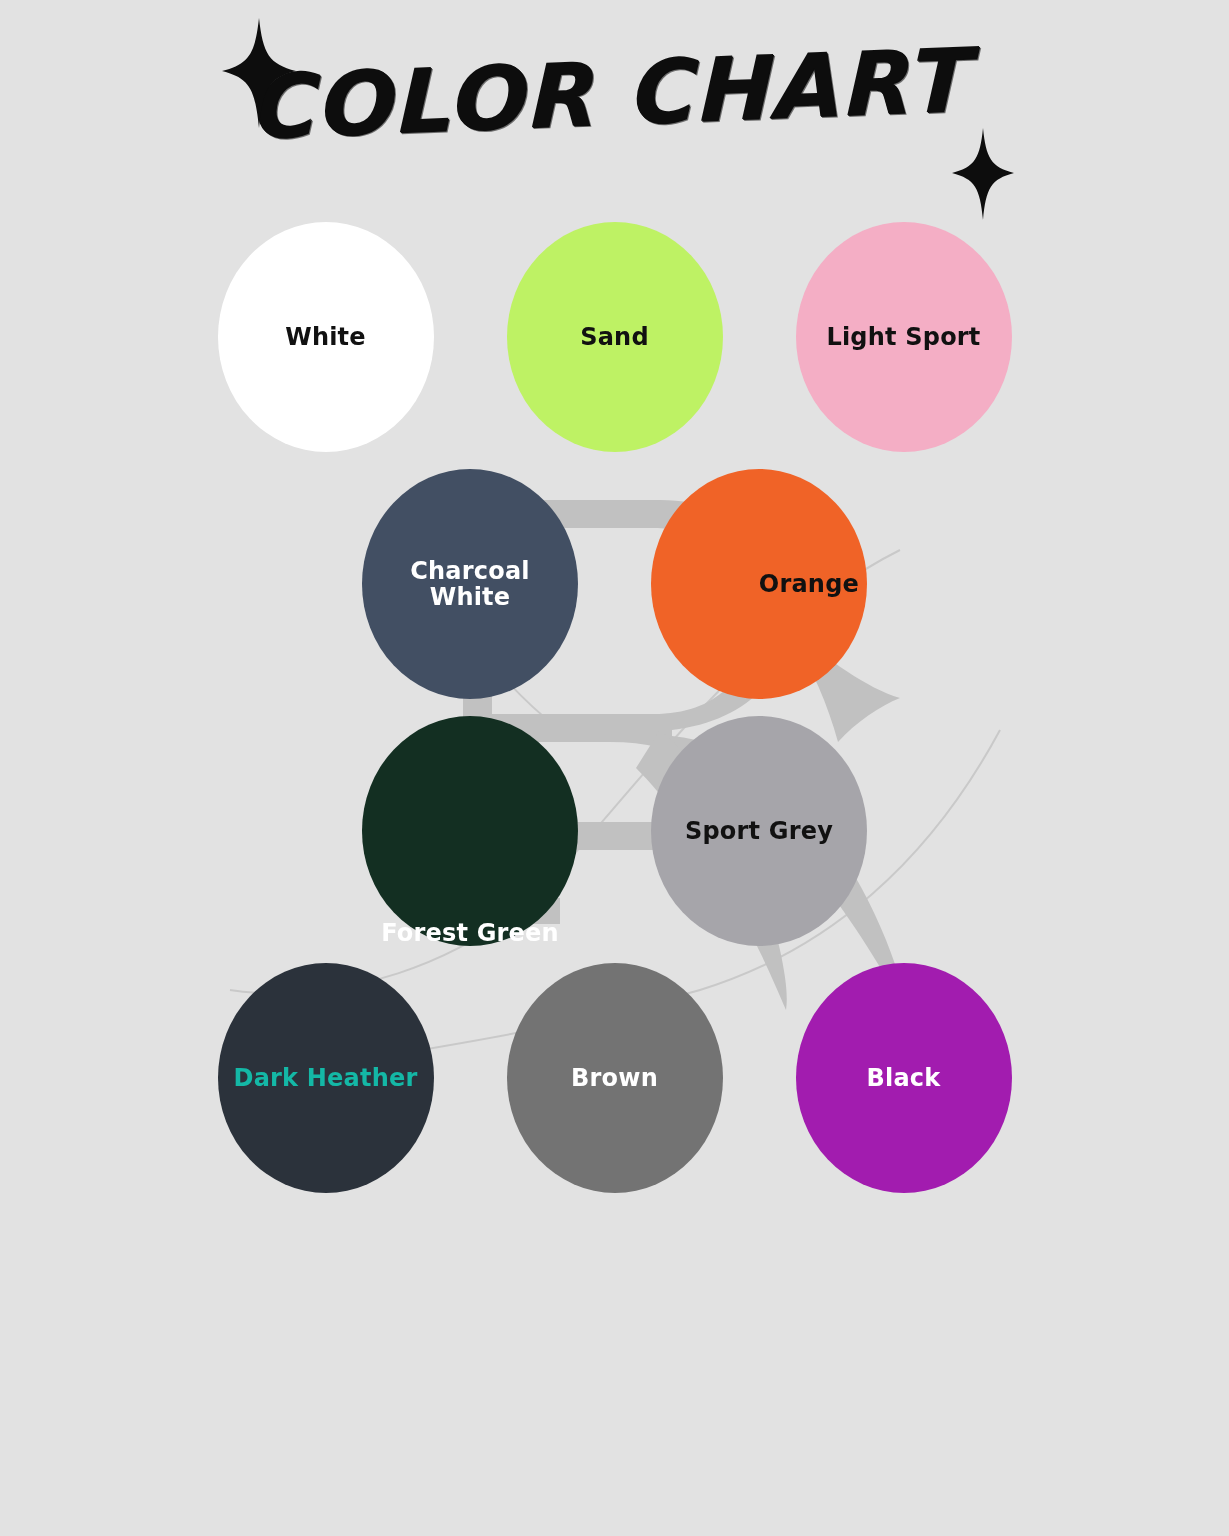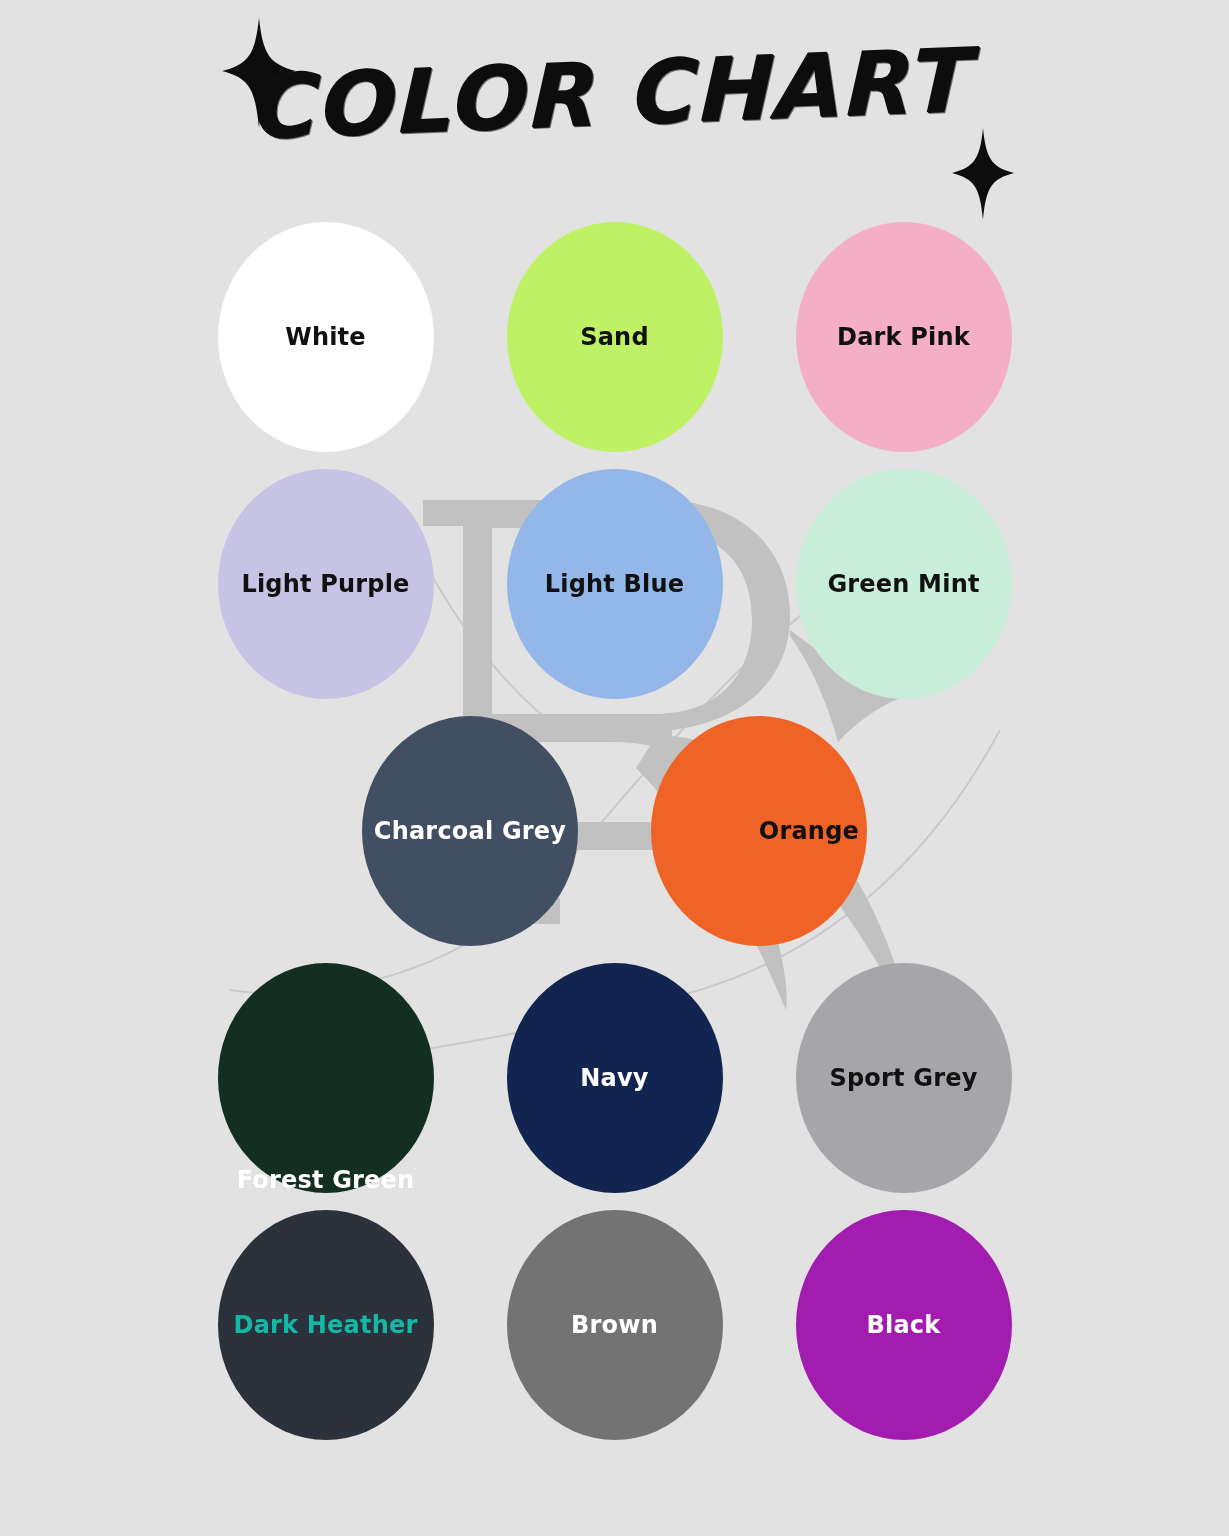--- a/index.html
+++ b/index.html
@@ -145,51 +145,37 @@
   <div class="grid">
 
     <div class="row">
       <div class="swatch" style="background: rgb(255, 255, 255);">
         <span class="swatch-label" style="color: rgb(17, 17, 17);">White</span>
       </div>
       <div class="swatch" style="background: #bef264;">
         <span class="swatch-label" style="color: rgb(17, 17, 17);">Sand</span>
       </div>
       <div class="swatch" style="background: rgb(244, 174, 197);">
-        <span class="swatch-label" style="color: rgb(17, 17, 17);">Dark Pink</span>
+        <span class="swatch-label" style="color: rgb(17, 17, 17);">Light Sport</span>
       </div>
     </div>
 
-    <div class="row">
-      <div class="swatch" style="background: rgb(199, 195, 228);">
-        <span class="swatch-label" style="color: rgb(17, 17, 17);">Light Purple</span>
-      </div>
-      <div class="swatch" style="background: rgb(146, 183, 232);">
-        <span class="swatch-label" style="color: rgb(17, 17, 17);">Light Blue</span>
-      </div>
-      <div class="swatch" style="background: rgb(200, 237, 216);">
-        <span class="swatch-label" style="color: rgb(17, 17, 17);">Green Mint</span>
-      </div>
-    </div>
 
     <div class="row">
       <div class="swatch" style="background: rgb(66, 79, 99);">
-        <span class="swatch-label" style="color: rgb(255, 255, 255);">Charcoal Grey</span>
+        <span class="swatch-label" style="color: rgb(255, 255, 255);">Charcoal White</span>
       </div>
       <div class="swatch" style="background: rgb(240, 99, 39); justify-content: flex-end;">
         <span class="swatch-label" style="color: rgb(17, 17, 17);">Orange</span>
       </div>
     </div>
 
     <div class="row">
       <div class="swatch" style="background: rgb(19, 47, 34); align-items: flex-end;">
         <span class="swatch-label" style="color: rgb(255, 255, 255);">Forest Green</span>
-      </div>
-      <div class="swatch" style="background: rgb(18, 37, 81);">
-        <span class="swatch-label" style="color: rgb(255, 255, 255);">Navy</span>
       </div>
       <div class="swatch" style="background: rgb(166, 165, 170);">
         <span class="swatch-label" style="color: rgb(17, 17, 17);">Sport Grey</span>
       </div>
     </div>
 
     <div class="row">
       <div class="swatch" style="background: rgb(43, 50, 59);">
         <span class="swatch-label" style="color: #14b8a6; text-align: center;">Dark Heather</span>
       </div>

